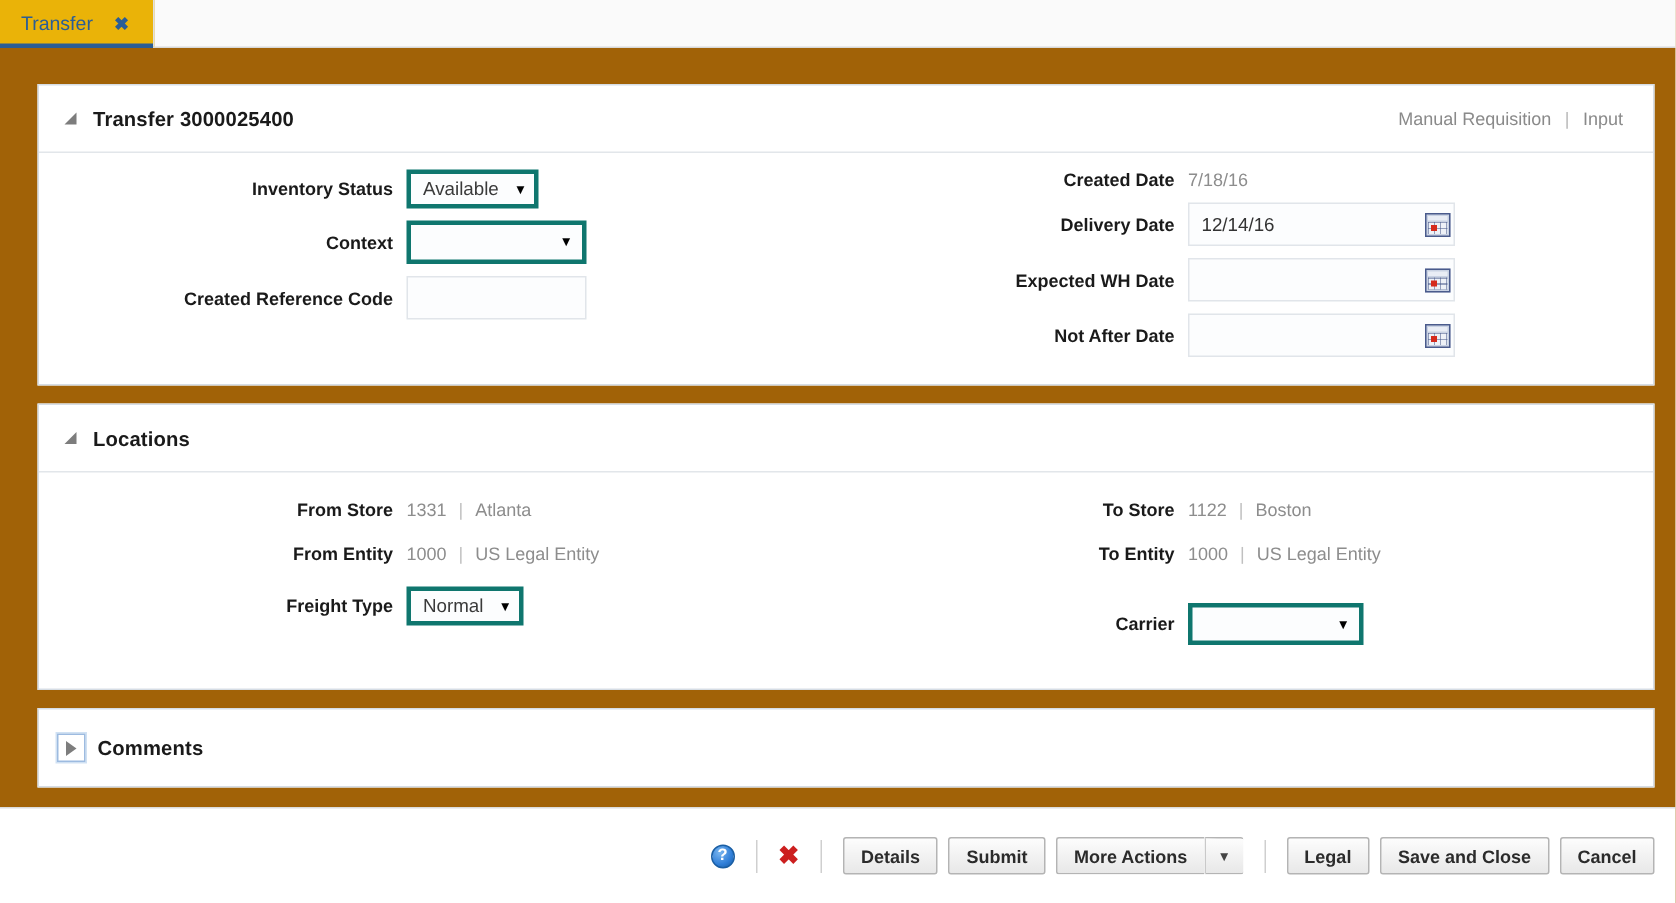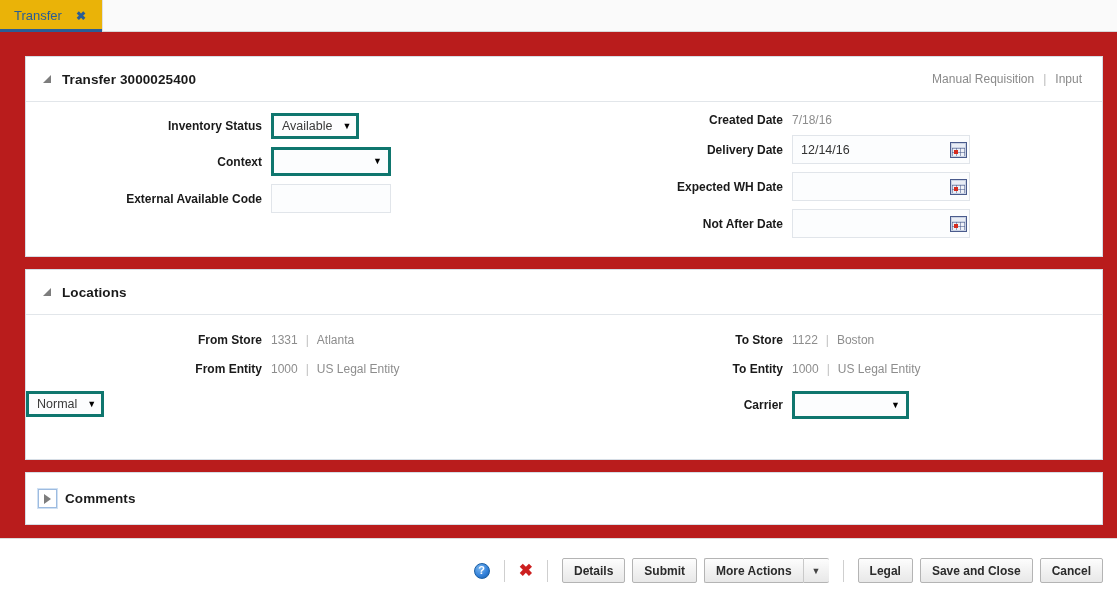--- a/index.html
+++ b/index.html
@@ -49,21 +49,21 @@
     color: #2a5d96;
     font-weight: bold;
     line-height: 1;
     cursor: pointer;
   }
 
   
   .page {
     position: relative;
     height: 570px;
-    background: #b91c1c;
+    background: #a16207;
   }
 
   .panel {
     position: absolute;
     left: 25px;
     width: 1078px;
     background: #ffffff;
     border: 1px solid #d6dde5;
   }
   #panel-transfer { top: 24px; height: 201px; }
@@ -326,21 +326,21 @@
           </span>
         </div>
         <div class="frow">
           <span class="flabel" style="width:245px">Context</span>
           <span class="sel" style="width:120px;height:29px">
             <span></span>
             <span class="caret">▼</span>
           </span>
         </div>
         <div class="frow">
-          <span class="flabel" style="width:245px">External Available Code</span>
+          <span class="flabel" style="width:245px">Created Reference Code</span>
           <span class="txt" style="width:120px;height:29px">
             <span class="val"></span>
           </span>
         </div>
       </div>
 
       <div class="col">
         <div class="frow">
           <span class="flabel" style="width:228px">Created Date</span>
           <span class="fval-static">7/18/16</span>
@@ -393,35 +393,36 @@
           <span class="vsep">|</span>
           <span class="fval-static">Atlanta</span>
         </div>
         <div class="frow" style="margin-bottom:15px">
           <span class="flabel" style="width:245px">From Entity</span>
           <span class="fval-static">1000</span>
           <span class="vsep">|</span>
           <span class="fval-static">US Legal Entity</span>
         </div>
         <div class="frow">
+          <span class="flabel" style="width:245px">Freight Type</span>
           <span class="sel" style="width:78px">
             <span>Normal</span>
             <span class="caret">▼</span>
           </span>
         </div>
       </div>
 
       <div class="col">
         <div class="frow" style="margin-bottom:15px">
           <span class="flabel" style="width:228px">To Store</span>
           <span class="fval-static">1122</span>
           <span class="vsep">|</span>
           <span class="fval-static">Boston</span>
         </div>
-        <div class="frow" style="margin-bottom:15px">
+        <div class="frow" style="margin-bottom:26px">
           <span class="flabel" style="width:228px">To Entity</span>
           <span class="fval-static">1000</span>
           <span class="vsep">|</span>
           <span class="fval-static">US Legal Entity</span>
         </div>
         <div class="frow">
           <span class="flabel" style="width:228px">Carrier</span>
           <span class="sel" style="width:117px;height:28px">
             <span></span>
             <span class="caret">▼</span>

